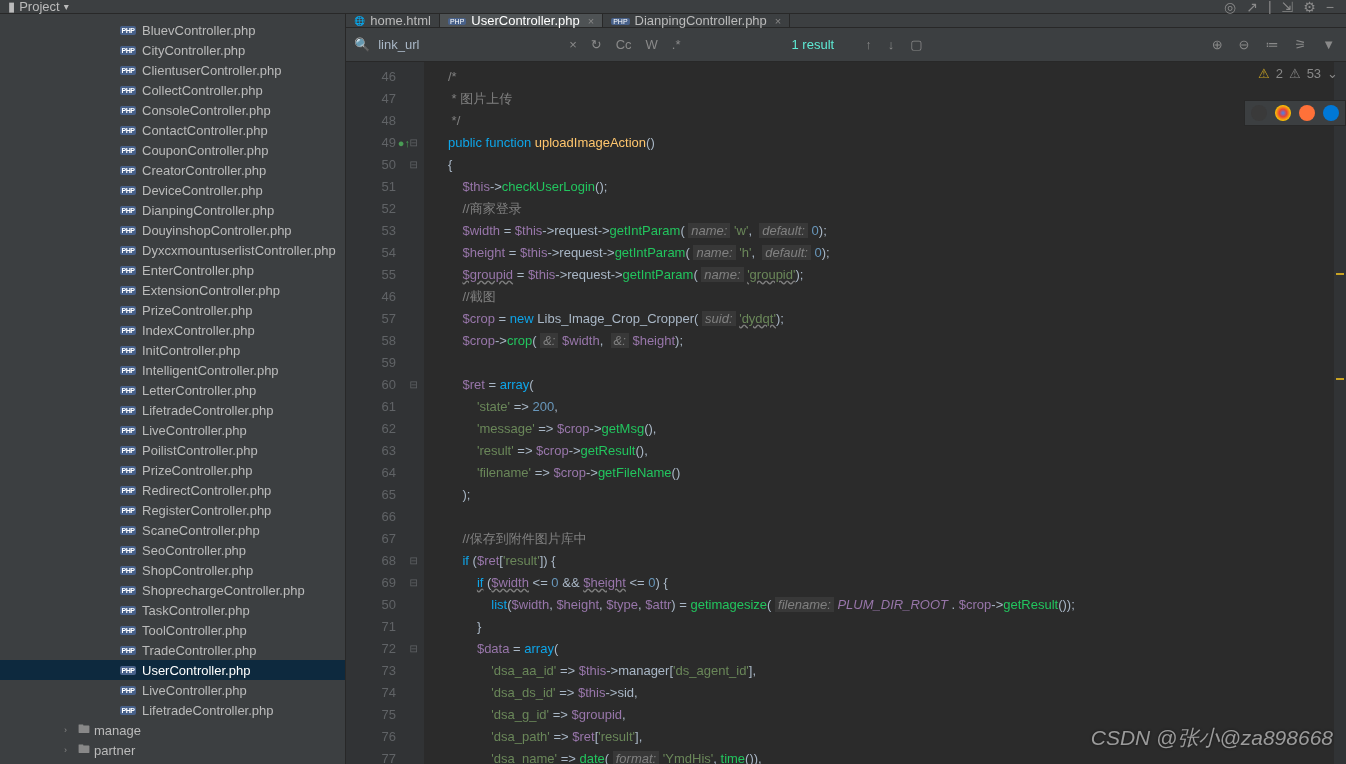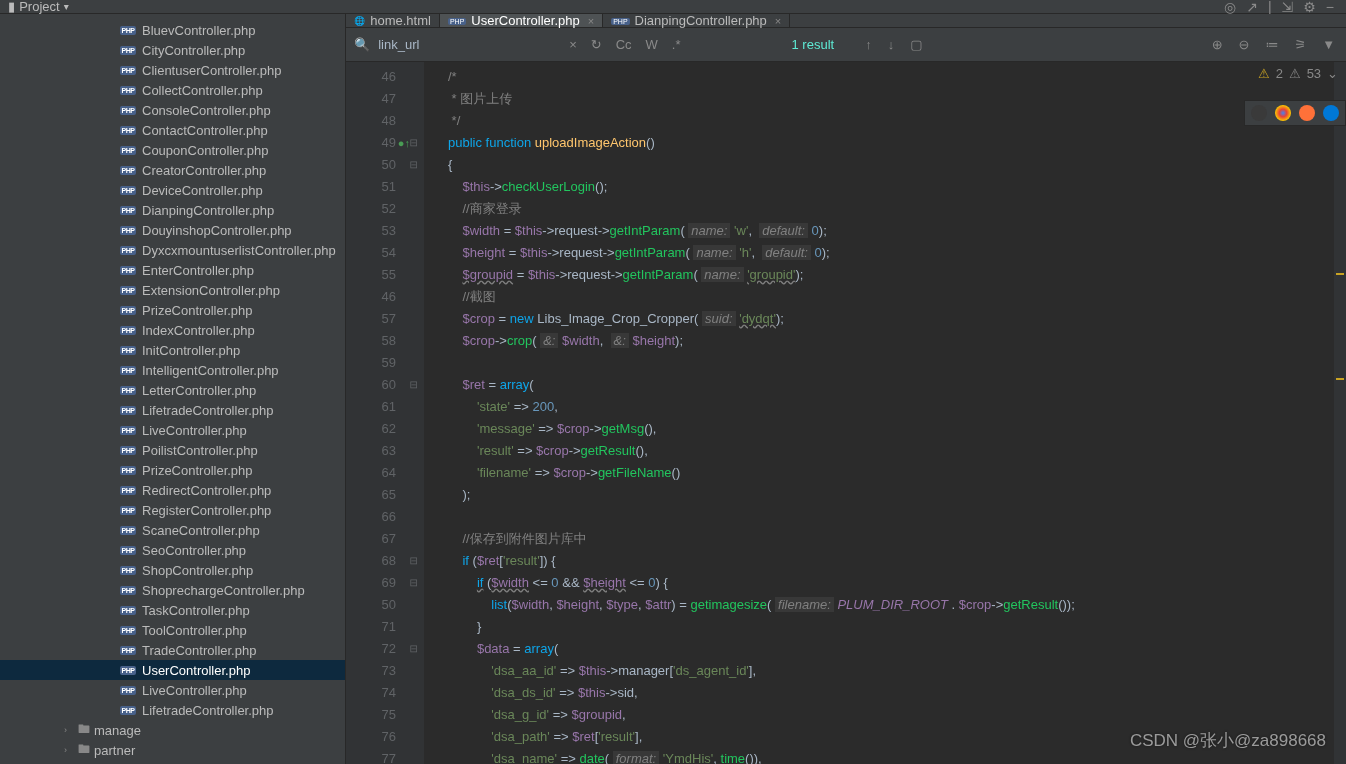--- a/index.html
+++ b/index.html
@@ -49,21 +49,21 @@
 .c-num{color:#6897bb}
 .c-param{color:#808080;background:#383838;padding:0 3px;font-style:italic}
 .c-op{color:#a9b7c6}
 .c-class{color:#a9b7c6}
 .c-underline{text-decoration:underline wavy #808080}
 .inspect{position:absolute;top:4px;right:8px;display:flex;gap:6px;color:#888;font-size:11px;align-items:center;z-index:5}
 .inspect .w{color:#c9a323}
 .inspect .e{color:#888}
 .browser-icons{position:absolute;top:38px;right:0;display:flex;background:#3c3f41;padding:4px 6px;gap:8px;border:1px solid #282828;z-index:5}
 .bi{width:16px;height:16px;border-radius:50%}
-.watermark{position:absolute;bottom:12px;right:20px;color:#c0c0c0;font-size:17px;opacity:.75;z-index:10;text-shadow:0 0 3px rgba(0,0,0,.7)}
+.watermark{position:absolute;bottom:12px;right:13px;color:#c0c0c0;font-size:21px;opacity:.75;font-style:italic;z-index:10;text-shadow:0 0 3px rgba(0,0,0,.7)}
 .err-stripe{position:absolute;right:0;top:0;width:12px;height:100%;background:#313335}
 .err-stripe .m{position:absolute;right:2px;width:8px;height:2px}
 </style>
 </head>
 <body>
 
 <div class="top">
   <div class="proj-lbl">
     <span>▮</span>
     <span>Project</span>

